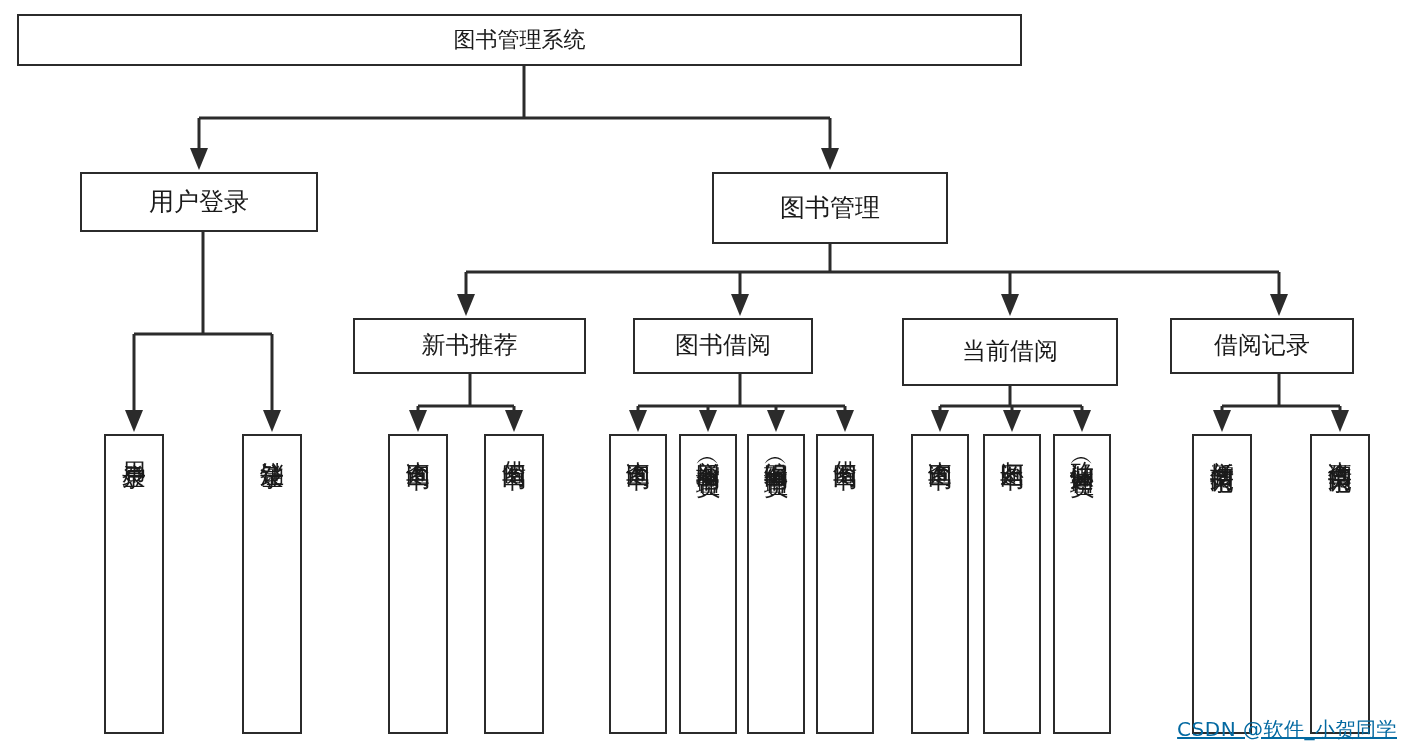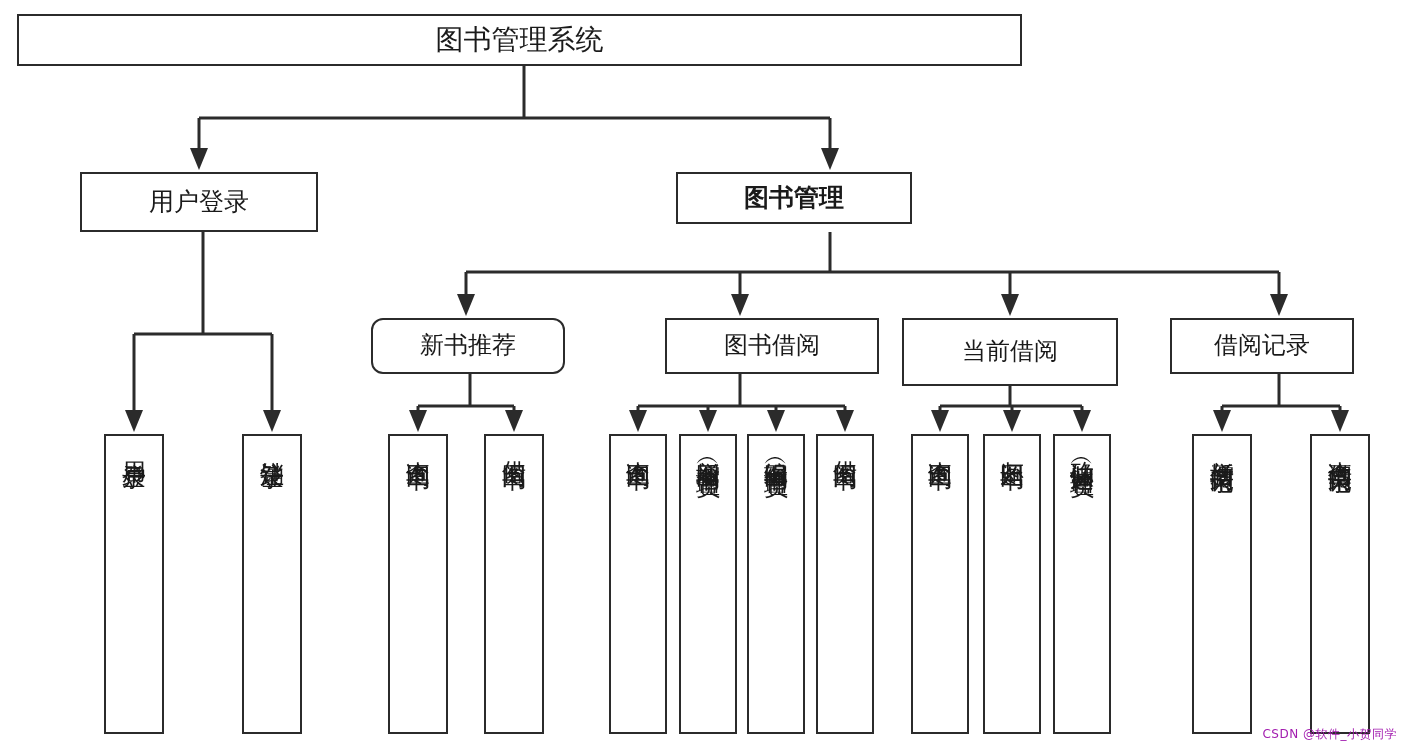--- a/index.html
+++ b/index.html
@@ -32,21 +32,21 @@
     box-sizing: border-box;
     background: #ffffff;
     border: 2px solid #2b2b2b;
     display: flex;
     align-items: center;
     justify-content: center;
     text-align: center;
     line-height: 1.15;
   }
   .node.root {
-    font-size: 28px;
+    font-size: 22px;
   }
   .node.level2 {
     font-size: 25px;
   }
   .node.level3 {
     font-size: 24px;
   }
   .node.leaf {
     font-size: 24px;
     align-items: flex-start;
@@ -61,24 +61,25 @@
     line-height: 1;
     white-space: nowrap;
   }
   .node .htext {
     white-space: nowrap;
   }
   #watermark {
     position: absolute;
     right: 8px;
     bottom: 4px;
-    font-size: 12px;
-    color: #a21caf;
+    font-size: 20px;
+    color: #0369a1;
     white-space: nowrap;
     letter-spacing: 0.5px;
+    text-decoration: underline;
   }
 </style>
 </head>
 <body>
 
 <div id="diagram-root">
 
   <svg id="edge-layer" viewBox="0 0 1405 747" width="1405" height="747">
       <line x1="524" y1="66" x2="524" y2="118" stroke="#2b2b2b" stroke-width="3"></line>
       <line x1="199" y1="118" x2="830" y2="118" stroke="#2b2b2b" stroke-width="3"></line>
@@ -135,29 +136,29 @@
     </svg>
 
   <div class="node root" id="tpl-root" style="left: 17px; top: 14px; width: 1005px; height: 52px;">
     <span class="htext">图书管理系统</span>
   </div>
 
   <div id="level2-container">
       <div class="node level2" style="left: 80px; top: 172px; width: 238px; height: 60px;">
         <span class="htext">用户登录</span>
       </div>
-      <div class="node level2" style="left: 676px; top: 172px; width: 236px; height: 52px; font-weight: bold;">
+      <div class="node level2" style="left: 712px; top: 172px; width: 236px; height: 72px;">
         <span class="htext">图书管理</span>
       </div>
     </div>
   <div id="level3-container">
-      <div class="node level3" style="left: 371px; top: 318px; width: 194px; height: 56px; border-radius: 12px;">
+      <div class="node level3" style="left: 353px; top: 318px; width: 233px; height: 56px;">
         <span class="htext">新书推荐</span>
       </div>
-      <div class="node level3" style="left: 633px; top: 318px; width: 214px; height: 56px; margin-left: 32px;">
+      <div class="node level3" style="left: 633px; top: 318px; width: 180px; height: 56px;">
         <span class="htext">图书借阅</span>
       </div>
       <div class="node level3" style="left: 902px; top: 318px; width: 216px; height: 68px;">
         <span class="htext">当前借阅</span>
       </div>
       <div class="node level3" style="left: 1170px; top: 318px; width: 184px; height: 56px;">
         <span class="htext">借阅记录</span>
       </div>
     </div>
   <div id="leaves-container">

